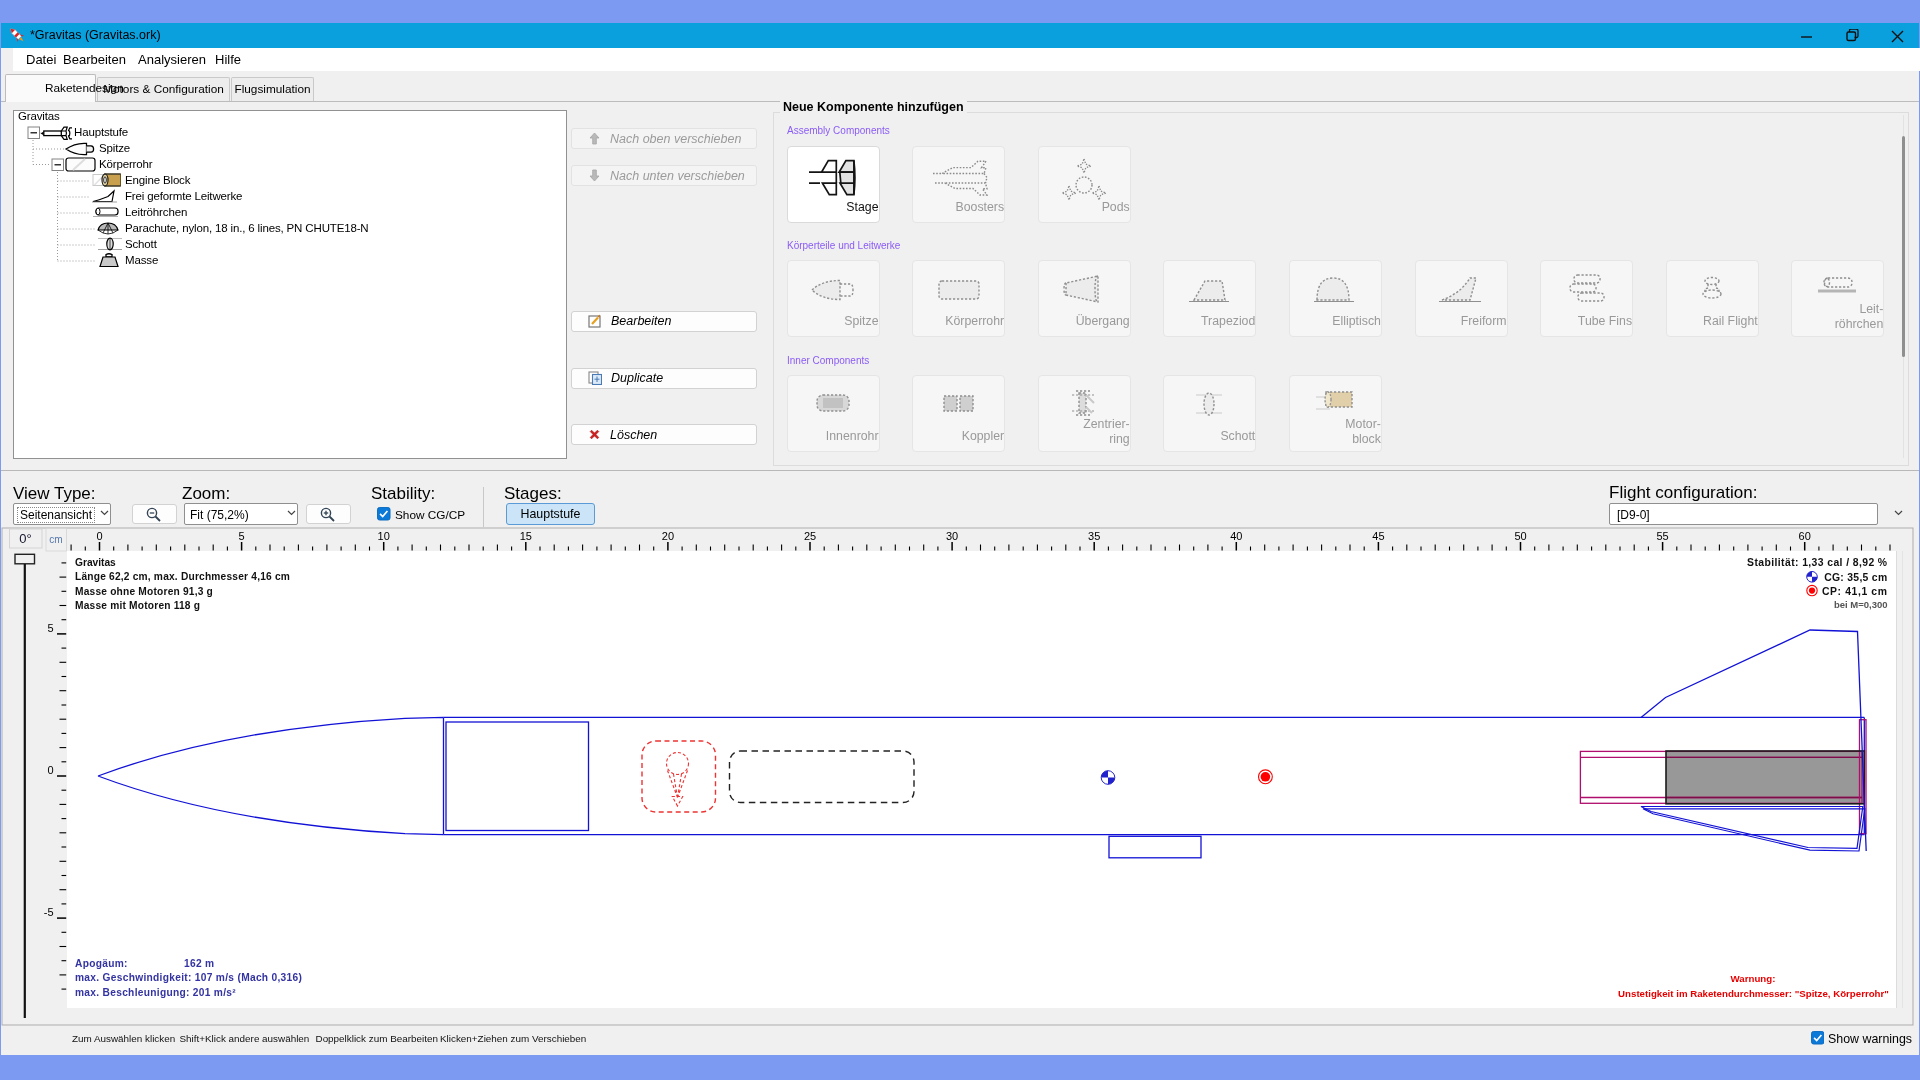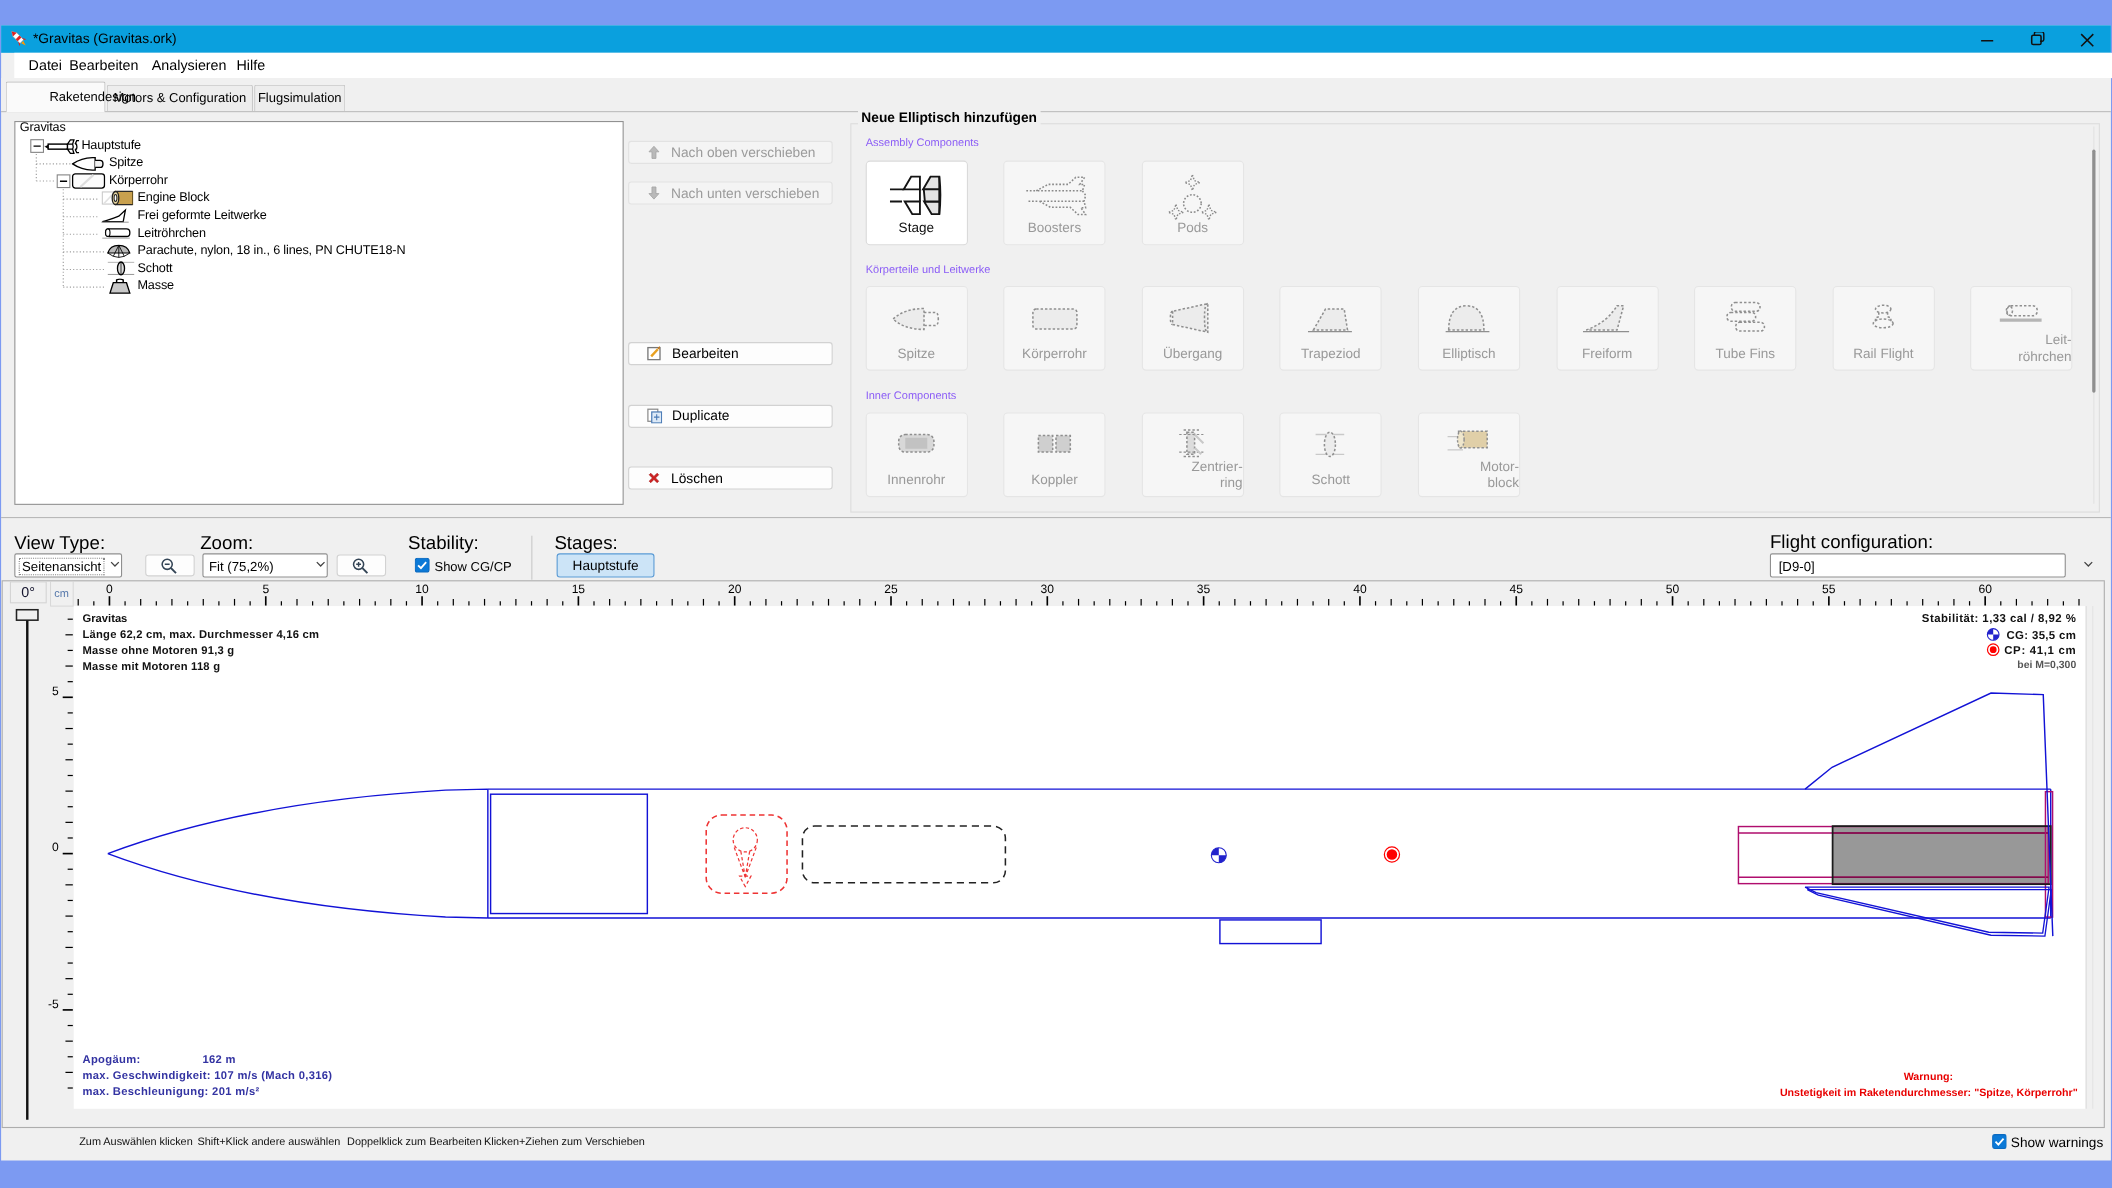--- a/index.html
+++ b/index.html
@@ -9,28 +9,28 @@
 .title-txt{position:absolute;left:29px;top:5px;font-size:12.5px;color:#000;}
 .menubar{position:absolute;left:12px;top:25px;width:1918px;height:23px;background:#ffffff;}
 .menubar span{position:absolute;top:4px;font-size:13px;color:#000;}
 .tabrow{position:absolute;left:0;top:48px;width:1918px;height:30px;background:#f0f0f0;}
 .tabline{position:absolute;left:0;top:77.5px;width:1918px;height:0;border-top:1px solid #bcbcbc;}
 .tab{position:absolute;font-size:11.8px;color:#000;text-align:center;}
 .tab.active{top:50.5px;height:28px;background:#fafafa;border:1px solid #bcbcbc;border-bottom:none;border-radius:2px 2px 0 0;line-height:26px;z-index:3;padding-left:39px;}
 .tab.inactive{top:53.5px;height:24px;background:#ededed;border:1px solid #c9c9c9;border-bottom:none;border-radius:2px 2px 0 0;line-height:22px;z-index:2;}
 .treepanel{position:absolute;left:12px;top:87px;width:554px;height:349px;background:#fff;border:1px solid #919191;}
 .trow{position:absolute;font-size:11.5px;letter-spacing:-0.15px;color:#000;white-space:nowrap;}
-.mbtn{position:absolute;left:570px;width:186px;height:21px;border-radius:3px;font-size:12.5px;display:flex;align-items:center;justify-content:flex-start;padding-left:16px;gap:9px;white-space:nowrap;}
+.mbtn{position:absolute;left:570px;width:186px;height:21px;border-radius:3px;font-size:12.5px;display:flex;align-items:center;justify-content:flex-start;padding-left:16px;gap:9px;white-space:nowrap;font-style:italic;}
 .mbtn.dis{background:#f4f4f4;border:1px solid #e2e2e2;color:#9b9b9b;}
 .mbtn.en{background:#fdfdfd;border:1px solid #d2d2d2;color:#000;}
 .grpbox{position:absolute;left:772px;top:89px;width:1136px;height:354px;border:1px solid #dcdcdc;}
 .grptitle{position:absolute;left:779px;top:76.5px;background:#f0f0f0;padding:0 3px;font-size:12.5px;font-weight:bold;color:#000;}
 .seclbl{position:absolute;font-size:10px;color:#8b5cf6;}
 .cb{position:absolute;width:93px;height:77px;background:#f6f6f6;border:1px solid #e5e5e5;border-radius:4px;}
-.cb .lbl{position:absolute;left:0;right:0;bottom:7px;text-align:center;font-size:12.3px;color:#999;line-height:15px;}
+.cb .lbl{position:absolute;left:0;right:0;bottom:7px;text-align:right;font-size:12.3px;color:#999;line-height:15px;}
 .cb .lbl2{position:absolute;left:0;right:0;bottom:4px;text-align:right;font-size:12.3px;color:#999;line-height:15px;}
 .cb .ic{position:absolute;left:50%;top:10px;transform:translateX(-50%);}
 .cb.en{background:#ffffff;border:1px solid #dadada;}
 .cb.en .lbl{color:#111;}
 .tb-lbl{position:absolute;font-size:17px;color:#000;white-space:nowrap;}
 .combo{position:absolute;height:21.5px;background:#fff;border:1px solid #8f8f8f;border-radius:2px;font-size:12px;color:#000;}
 .combo .ct{position:absolute;left:5px;top:3.5px;white-space:nowrap;}
 .chev{position:absolute;top:7px;width:9px;height:6px;}
 .sqbtn{position:absolute;width:44.5px;height:20.5px;background:#fdfdfd;border:1px solid #d2d2d2;border-radius:3px;}
 .statustxt{position:absolute;top:1009.5px;font-size:9.9px;color:#111;white-space:nowrap;}
@@ -174,21 +174,21 @@
       </svg>
       <span>Duplicate</span>
     </div>
     <div class="mbtn en" style="top:401px">
       <svg width="13" height="13" viewBox="0 0 13 13" style="">
         <path d="M2.2,3.6 L3.6,2.2 L6.5,5.1 L9.4,2.2 L10.8,3.6 L7.9,6.5 L10.8,9.4 L9.4,10.8 L6.5,7.9 L3.6,10.8 L2.2,9.4 L5.1,6.5 Z" fill="#cf2020" stroke="#a51616" stroke-width="0.6"></path>
       </svg>
       <span>Löschen</span>
     </div>
     <div class="grpbox"></div>
-    <div class="grptitle">Neue Elliptisch hinzufügen</div>
+    <div class="grptitle">Neue Komponente hinzufügen</div>
     <div class="seclbl" style="left:786px;top:102px">Assembly Components</div>
     <div class="seclbl" style="left:786px;top:217px">Körperteile und Leitwerke</div>
     <div class="seclbl" style="left:786px;top:332px">Inner Components</div>
     <div class="cb en" style="left:785.5px;top:122.5px">
       <span class="ic" style="top:9px"><svg width="48" height="42" viewBox="0 0 48 42" style="">
           <g stroke="#141414" stroke-width="1.7" fill="#fff" stroke-linejoin="miter">
 <path d="M0,16.2 L13,16.2 M0,27.2 L11,27.2" fill="none"></path>
 <path d="M12.5,16.2 L19.3,4.6 L27.3,4.6 L27.3,16.2 Z"></path>
 <path d="M13.5,27.2 L20.3,38.6 L27.3,38.6 L27.3,27.2 Z"></path>
 <path d="M27.3,16.2 L27.3,27.2" fill="none"></path>

